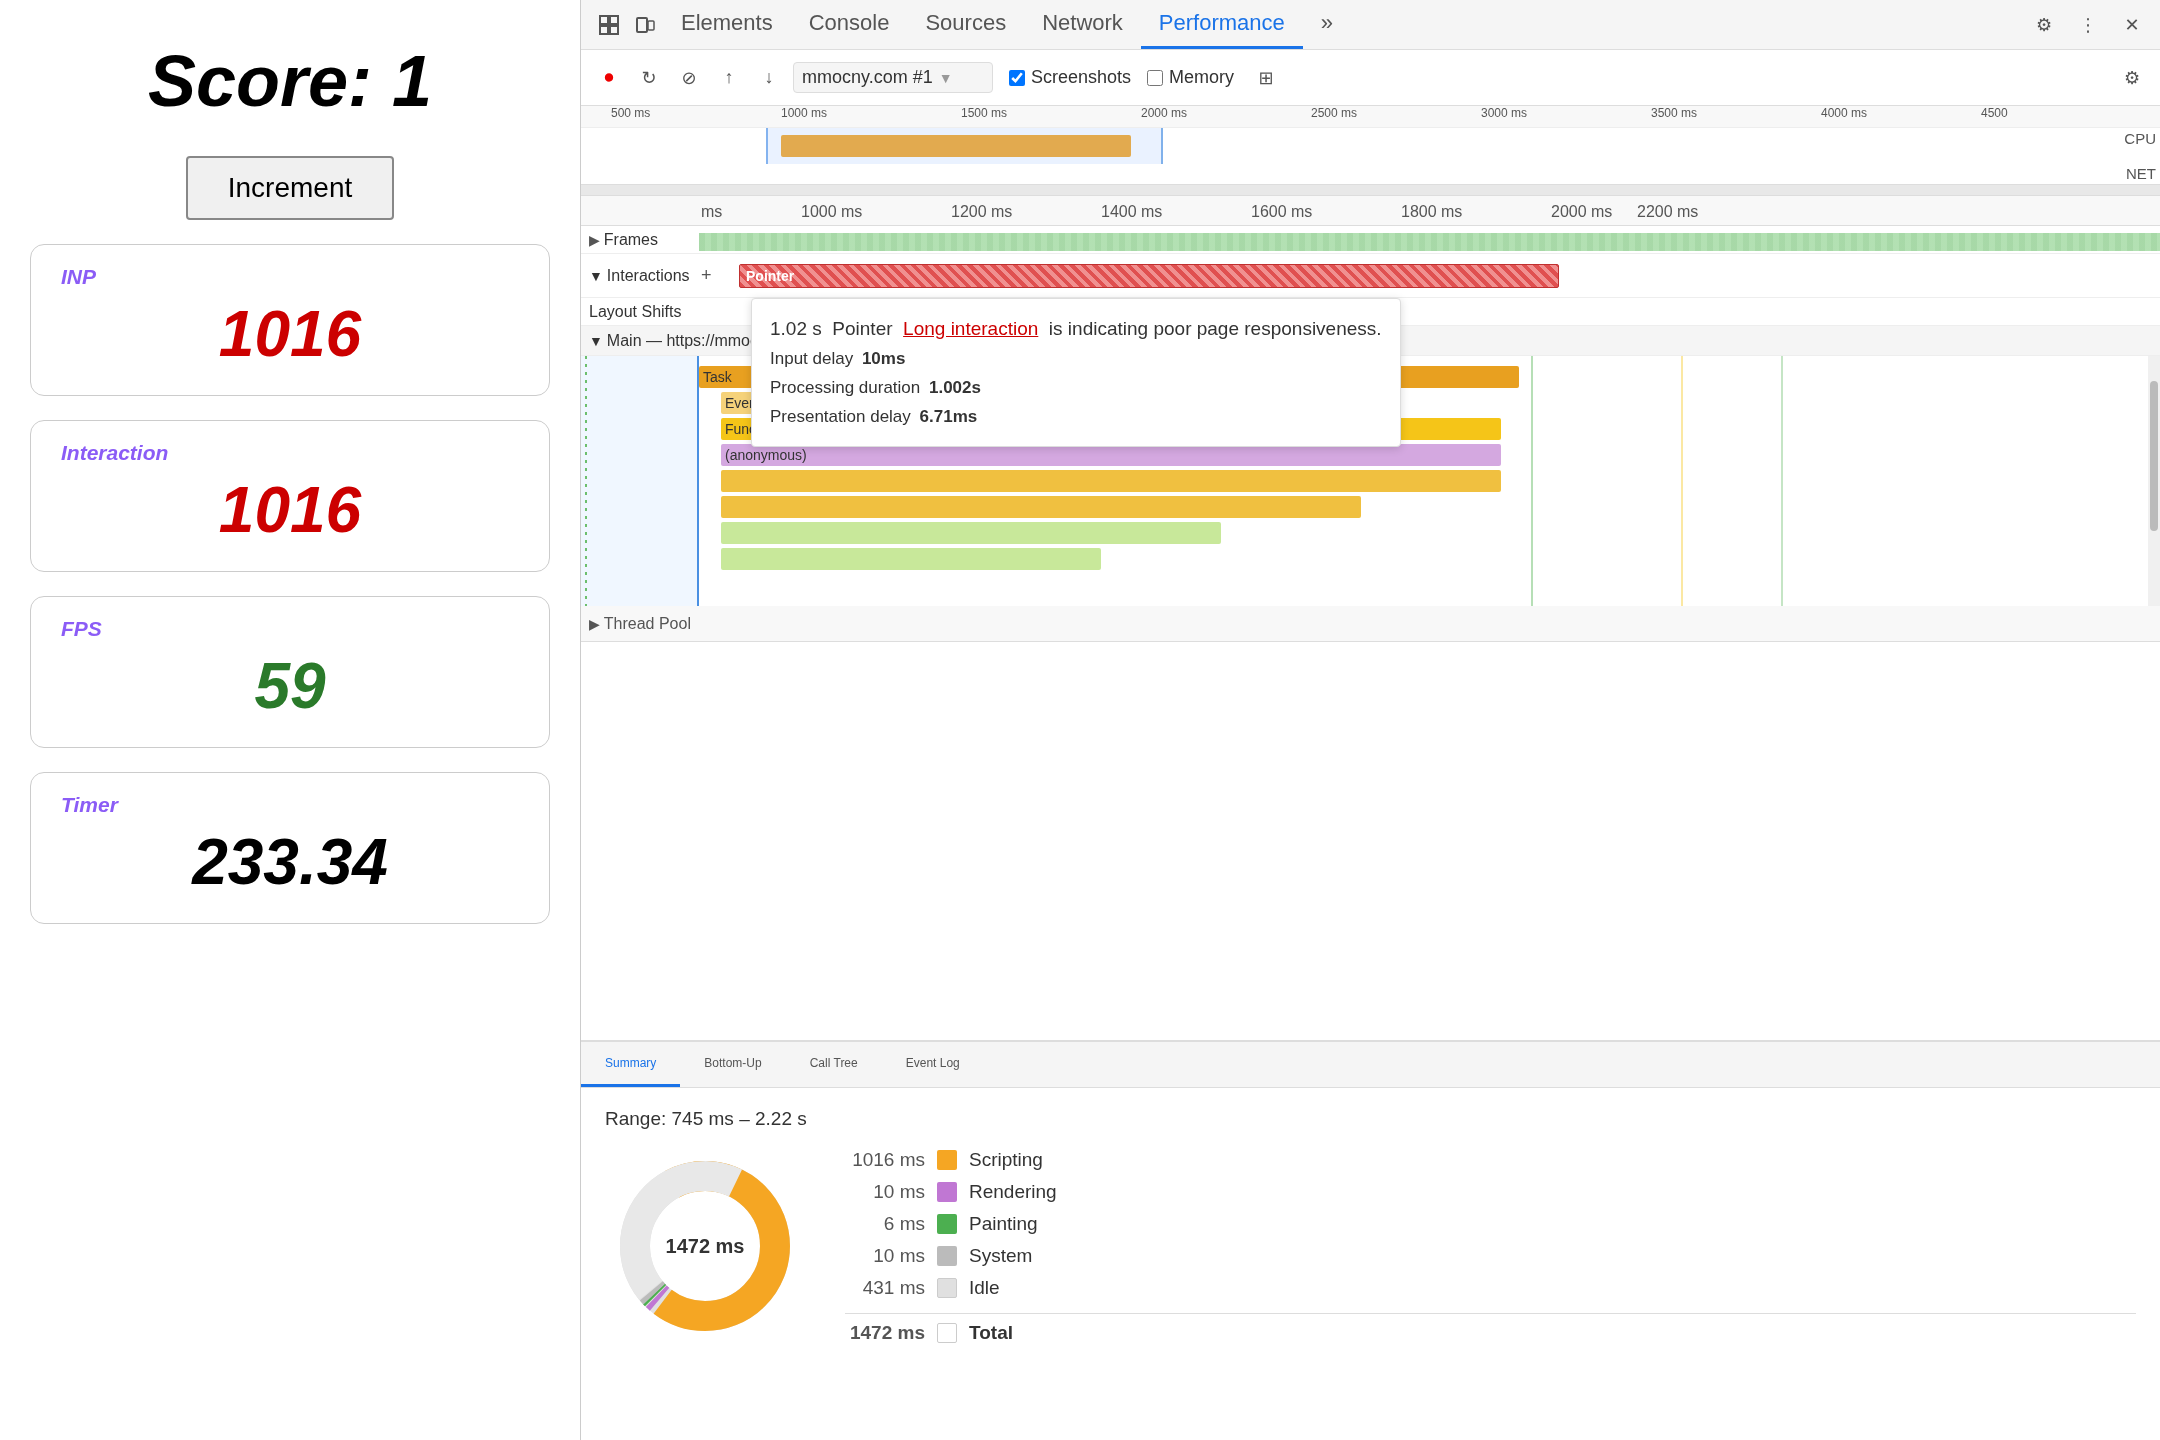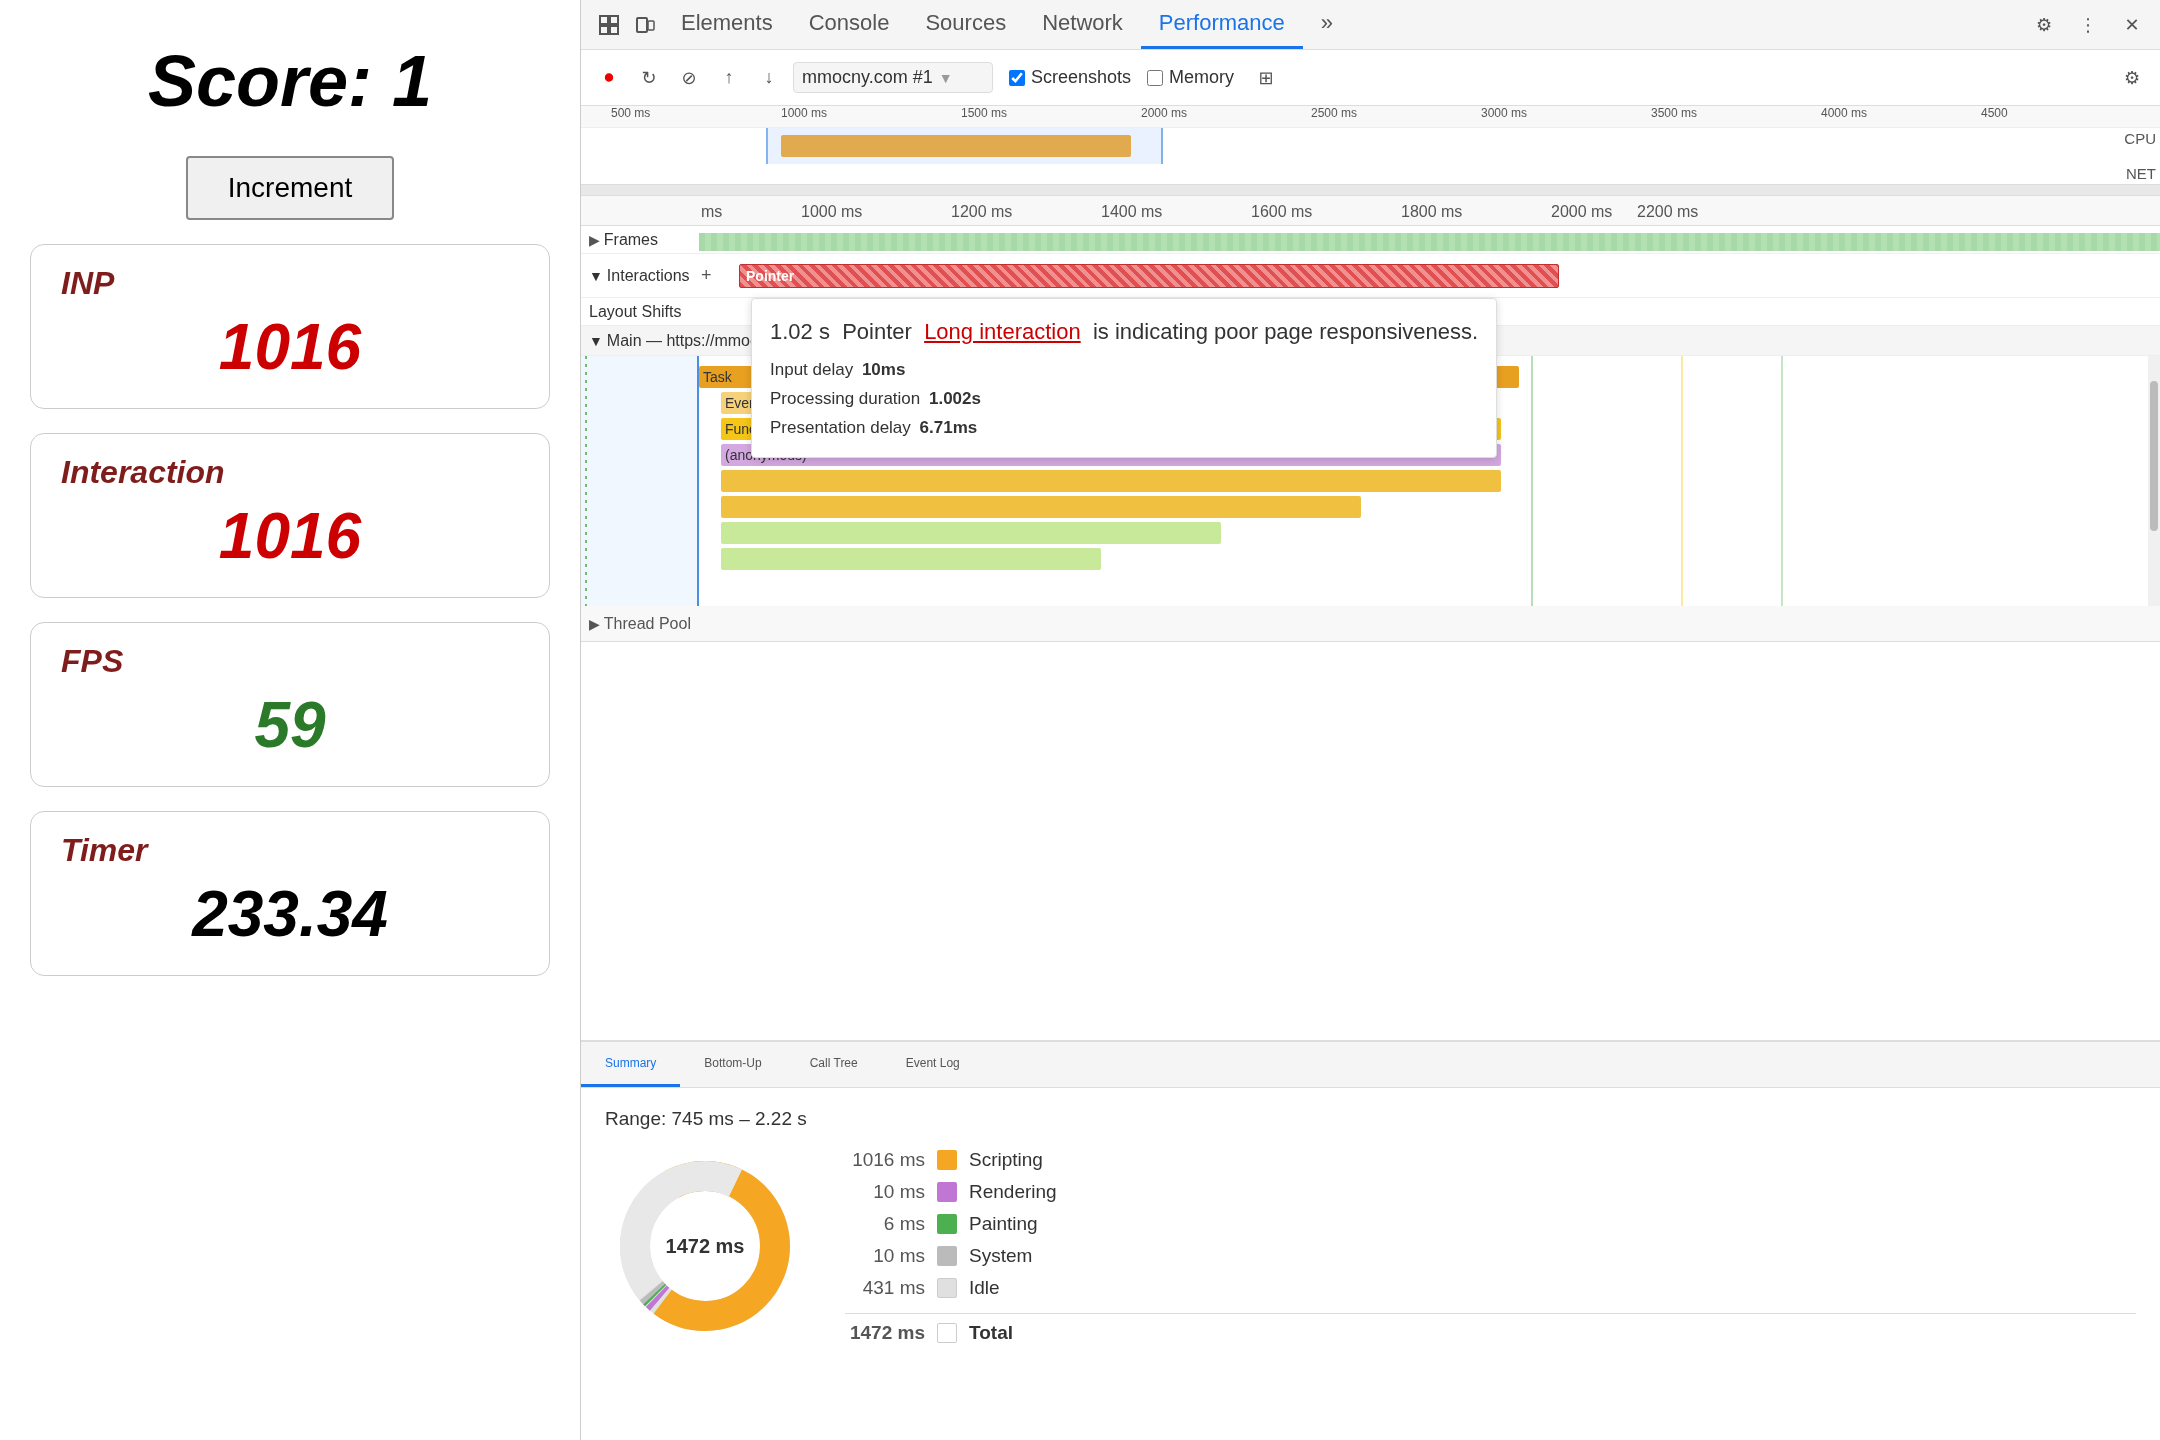--- a/index.html
+++ b/index.html
@@ -41,24 +41,24 @@
       color: #000;
     }
     .metric-card {
       width: 100%;
       border: 1.5px solid #ccc;
       border-radius: 14px;
       padding: 20px 30px 24px;
       background: #fff;
     }
     .metric-label {
-      font-size: 32px;
+      font-size: 21px;
       font-style: italic;
       font-weight: 700;
-      color: #7f1d1d;
+      color: #8b5cf6;
       margin-bottom: 8px;
     }
     .metric-value {
       font-size: 64px;
       font-weight: 900;
       font-style: italic;
       text-align: center;
       display: block;
       margin-top: 4px;
     }
@@ -280,22 +280,22 @@
       border-radius: 4px;
       box-shadow: 0 2px 8px rgba(0,0,0,0.15);
       padding: 14px 18px;
       z-index: 100;
       min-width: 420px;
       font-size: 17px;
       line-height: 1.7;
       color: #333;
     }
     .tooltip-title {
-      font-size: 22px;
-      margin-bottom: 6px;
+      font-size: 19px;
+      margin-bottom: 0;
       color: #333;
     }
     .tooltip-link {
       color: #c00;
       text-decoration: underline;
     }
     .tooltip-warning {
       color: #333;
     }
     .tooltip-row { display: flex; gap: 4px; }

